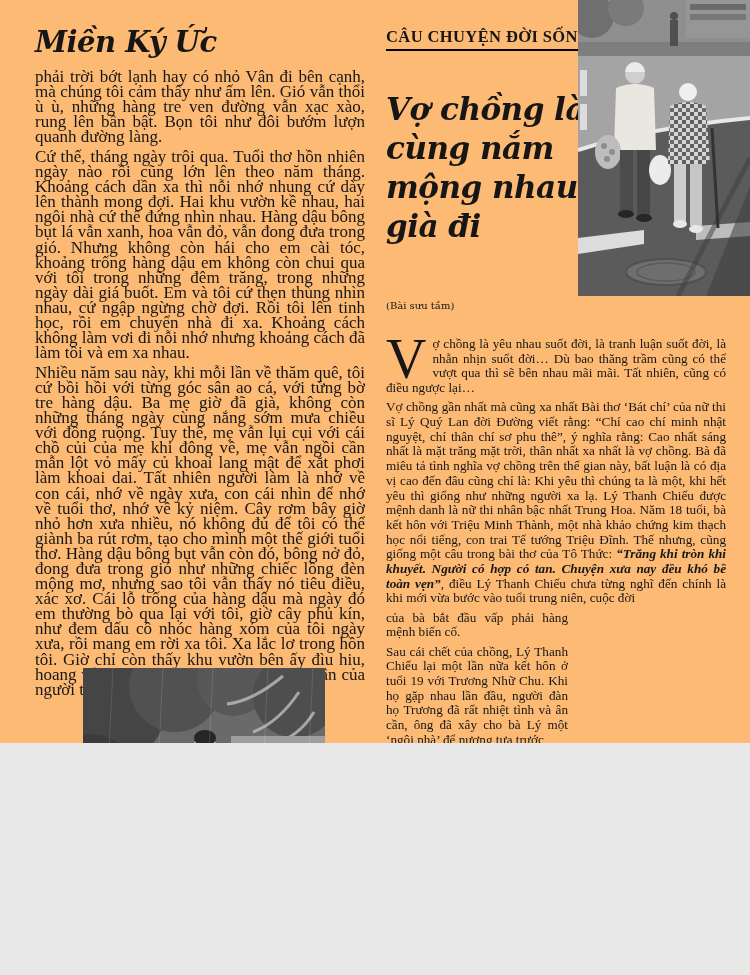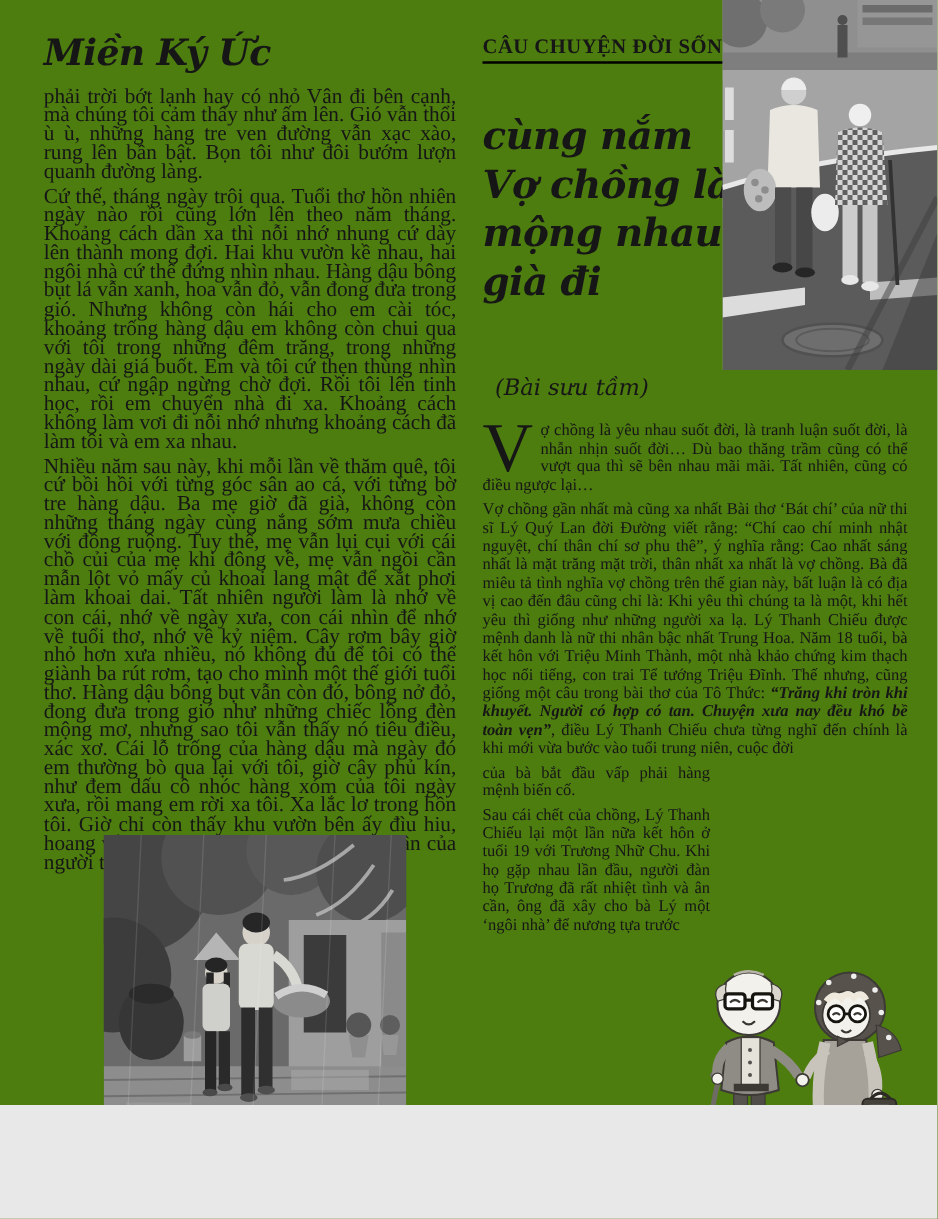--- a/index.html
+++ b/index.html
@@ -1,30 +1,30 @@
 <!DOCTYPE html>
 <html><head>
 <meta charset="utf-8">
 <style>
   html,body{margin:0;padding:0;background:#e8e8e8;}
-  #page{position:relative;width:750px;height:884px;background:#4d7c0f;color:#161616;overflow:hidden;margin:0 auto;}
+  #page{position:relative;width:750px;height:743px;background:#fdba74;color:#161616;overflow:hidden;margin:0 auto;}
 
   
   .left-col{position:absolute;left:35px;top:26px;width:330px;}
   .left-title{font-family:"DejaVu Serif",serif;font-style:italic;font-weight:700;font-size:29px;line-height:32px;letter-spacing:-0.5px;}
   .body-text{font-family:"Liberation Serif",serif;font-size:17px;line-height:15.1px;text-align:justify;}
   .left-body{margin-top:11px;}
   .para{margin:0 0 4.5px 0;}
   .author{font-family:"Liberation Serif",serif;font-weight:700;font-size:19px;text-align:right;padding-right:44px;margin-top:3px;}
 
   
   .kicker-wrap{position:absolute;left:386px;top:27px;}
   .kicker{display:inline-block;font-family:"Liberation Serif",serif;font-weight:700;font-size:16.5px;letter-spacing:.4px;border-bottom:2.5px solid #000;padding-bottom:2px;}
   .headline{position:absolute;left:386px;top:90px;width:200px;font-family:"DejaVu Serif",serif;font-style:italic;font-weight:700;font-size:31px;line-height:39px;letter-spacing:-0.5px;}
-  .byline{position:absolute;left:396px;top:300px;font-family:"DejaVu Serif",serif;font-style:italic;font-size:18px;}
+  .byline{position:absolute;left:386px;top:300px;font-family:"DejaVu Serif",serif;font-size:10px;}
   .right-body{position:absolute;left:386px;top:337px;width:340px;}
   .right-body .body-text{font-size:13.2px;line-height:14.7px;}
   .narrow-block{width:182px;}
   .dropcap{float:left;font-family:"Liberation Serif",serif;font-weight:400;font-size:56px;line-height:43px;padding:1px 6px 0 0;}
   .q{font-style:italic;font-weight:700;}
 
   
   .street-photo{position:absolute;left:578px;top:0;width:172px;height:296px;}
   .rain-photo{position:absolute;left:83px;top:668px;width:242px;height:248px;}
   .cartoon{position:absolute;left:543px;top:768px;width:190px;height:170px;}
@@ -115,22 +115,22 @@
         <line x1="230" y1="0" x2="218" y2="248"></line>
       </g>
     </svg>
   </div>
 
   <div class="kicker-wrap">
     <span class="kicker">CÂU CHUYỆN ĐỜI SỐNG</span>
   </div>
 
   <div class="headline">
+      <div>Vợ chồng là</div>
       <div>cùng nắm</div>
-      <div>Vợ chồng là</div>
       <div>mộng nhau</div>
       <div>già đi</div>
     </div>
 
   <div class="byline">(Bài sưu tầm)</div>
 
   <div class="street-photo">
     <svg viewBox="0 0 172 296" width="172" height="296">
       <rect width="172" height="296" fill="#a8a8a8"></rect>
       <rect width="172" height="64" fill="#8f8f8f"></rect>

